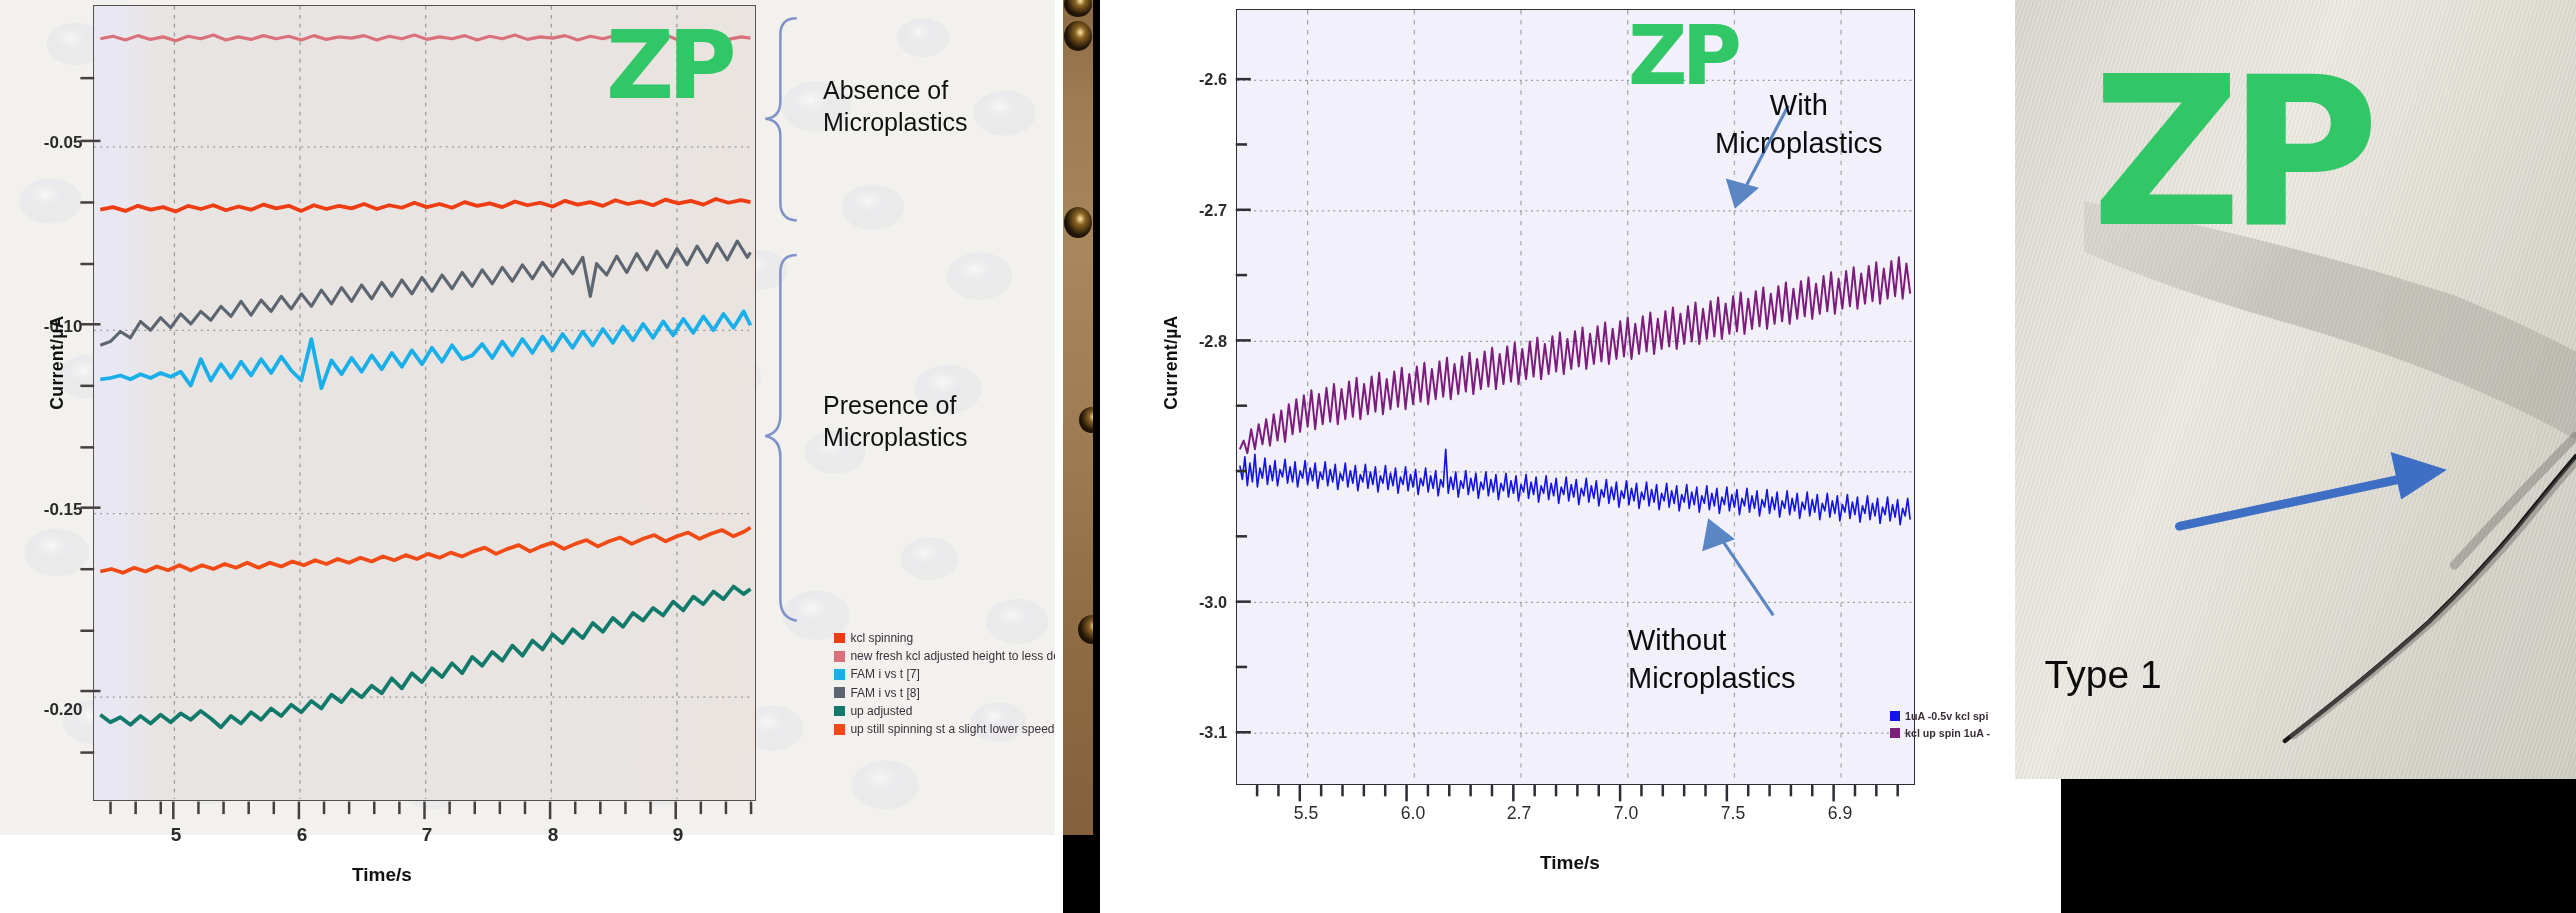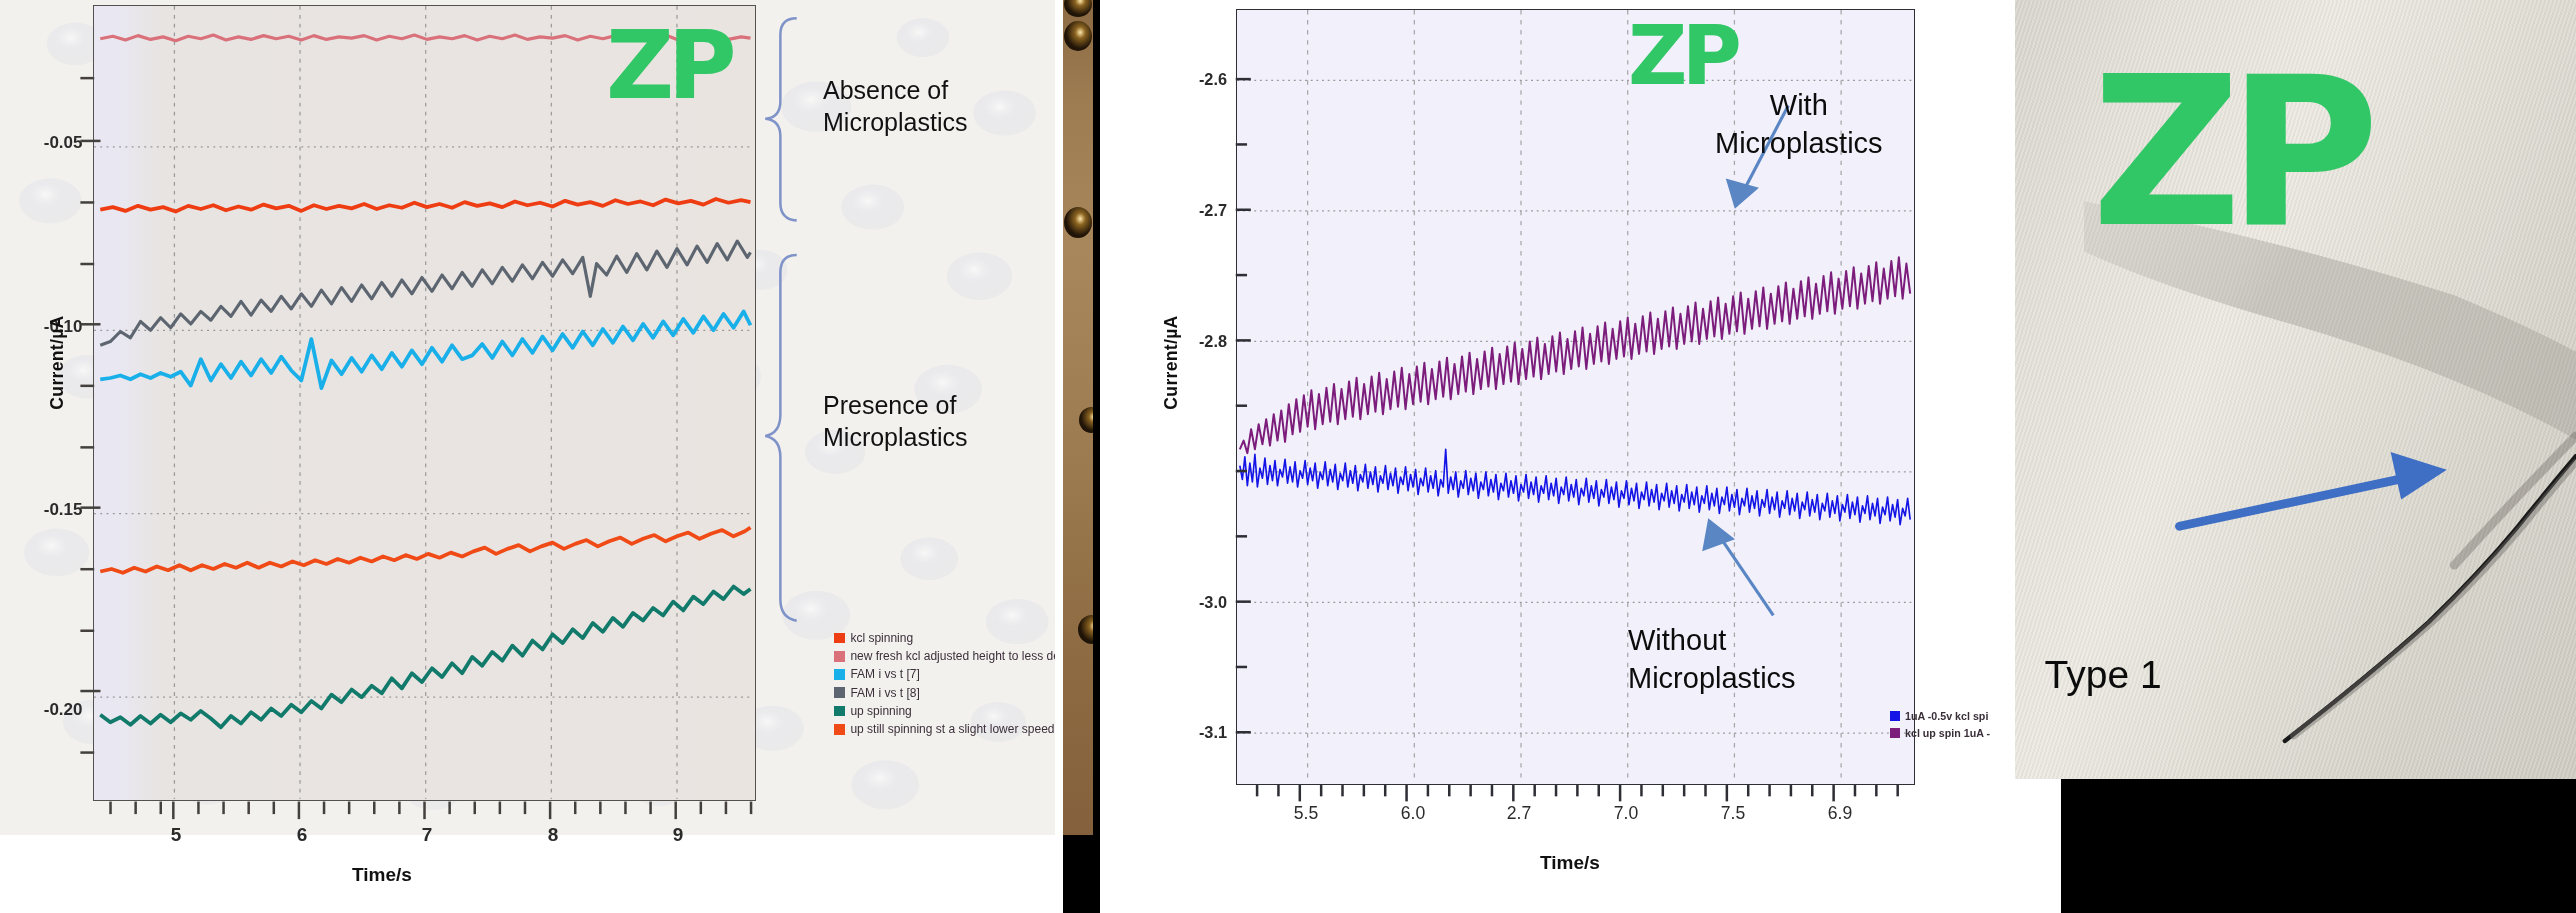--- a/index.html
+++ b/index.html
@@ -293,21 +293,21 @@
       <div class="row">
         <span class="sw" style="background:#19b0ea"></span>
         <span>FAM i vs t [7]</span>
       </div>
       <div class="row">
         <span class="sw" style="background:#5d6670"></span>
         <span>FAM i vs t [8]</span>
       </div>
       <div class="row">
         <span class="sw" style="background:#117a6b"></span>
-        <span>up spinning</span>
+        <span>up adjusted</span>
       </div>
       <div class="row">
         <span class="sw" style="background:#f04a16"></span>
         <span>up still spinning st a slight lower speed</span>
       </div>
     </div>
   </div>
 
   <div class="strip">
     <div class="dot" style="top:-8.8px;height:26px;"></div>

